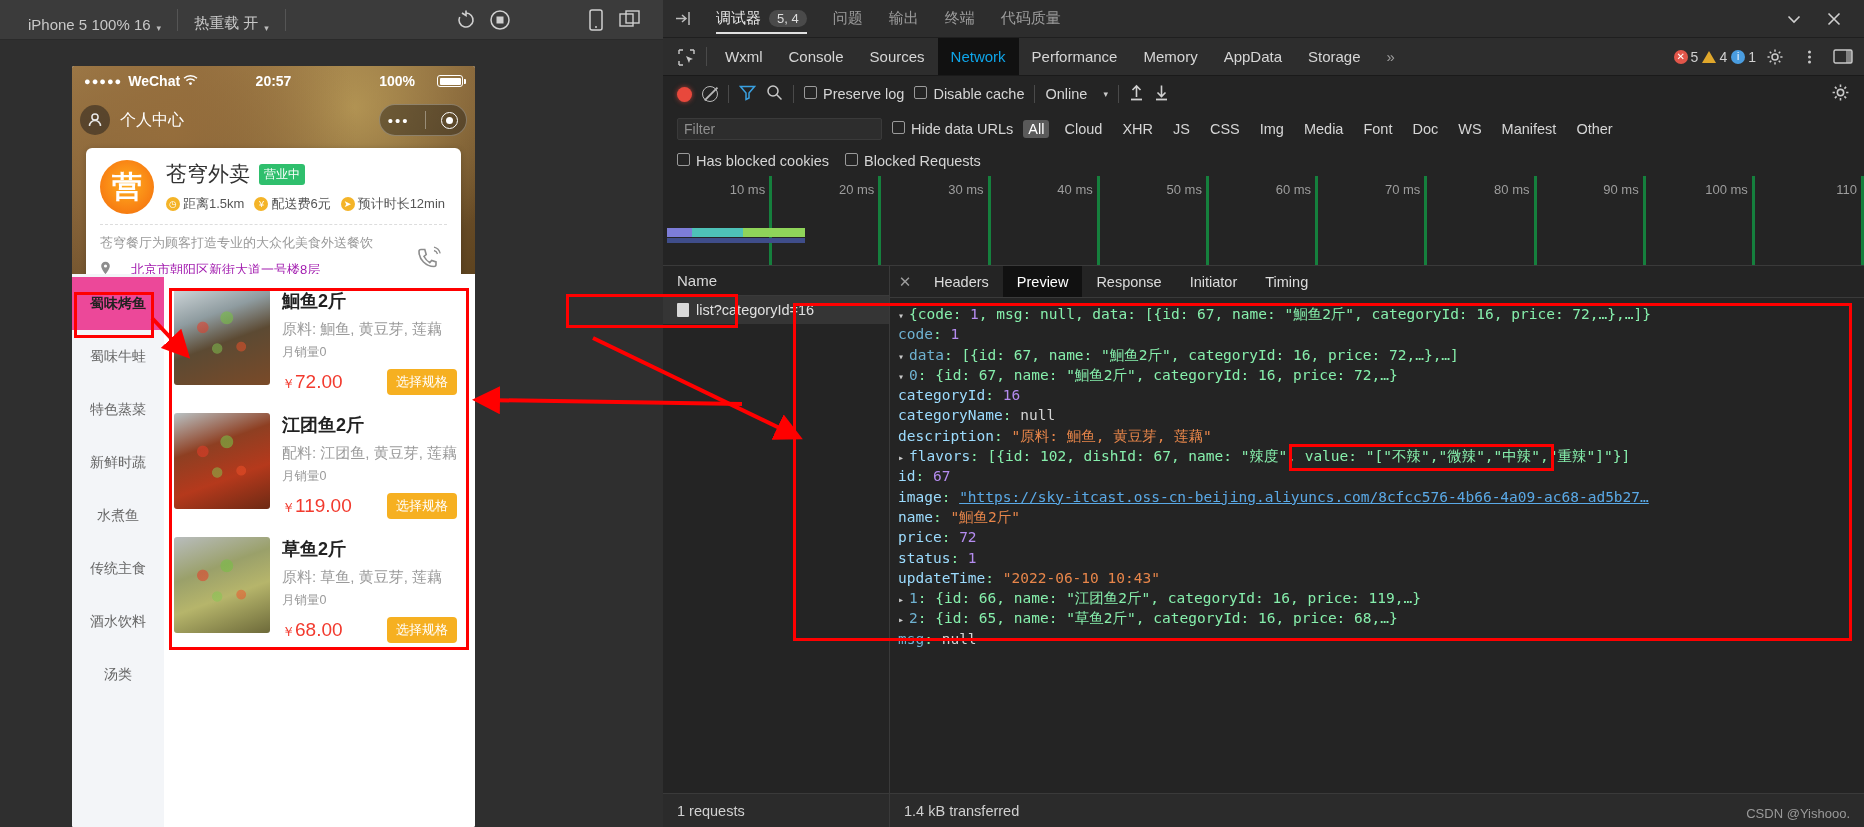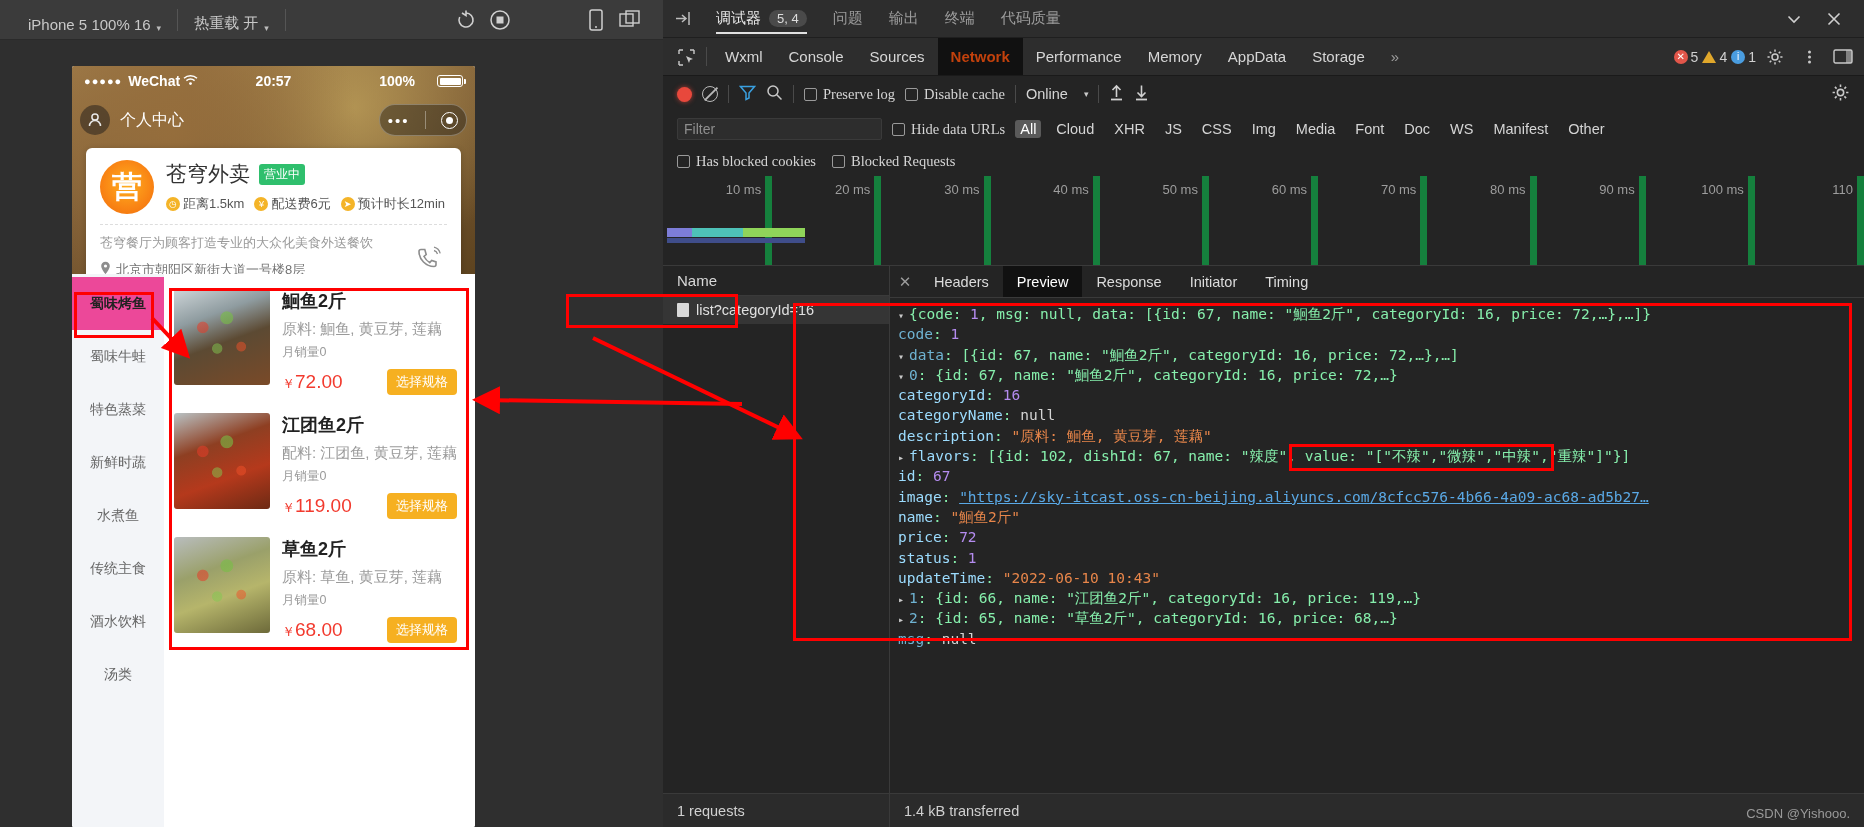--- a/index.html
+++ b/index.html
@@ -79,21 +79,21 @@
   }
   .shop-info { flex: 1; min-width: 0; }
   .shop-title-row { display: flex; align-items: center; gap: 9px; }
   .shop-name { font-size: 21px; color: #333; font-weight: 500; }
   .badge-open { background: #2fbf6d; color: #fff; font-size: 12px; border-radius: 3px; padding: 2px 5px; }
   .shop-metrics { margin-top: 7px; display: flex; align-items: center; gap: 10px; font-size: 13px; color: #555; white-space: nowrap;}
   .metric { display: flex; align-items: center; gap: 3px; }
   .mdot { width: 14px; height: 14px; border-radius: 50%; background: #f4b428; display: flex; align-items: center; justify-content: center; color: #fff; font-size: 9px; flex: none;}
   .shop-divider { border-top: 1px dashed #ddd; margin: 10px 0 8px; }
   .shop-desc { font-size: 13px; color: #9a9a9a; line-height: 1.6; }
-  .shop-addr { font-size: 13px; color: #737373; margin-top: 7px; display: flex; align-items: center; gap: 5px; }
+  .shop-addr { font-size: 13px; color: #a21caf; margin-top: 7px; display: flex; align-items: center; gap: 20px; }
   .phone-callbtn { position: absolute; right: 20px; bottom: 14px; color: #8d8d8d; }
 
   .menu-area { position: absolute; top: 208px; left: 0; right: 0; bottom: 0; display: flex; background: #fff; }
   .cat-col { width: 92px; background: #f3f5f8; flex: none; padding-top: 3px; }
   .cat-item {
     height: 53px; display: flex; align-items: center; justify-content: center;
     font-size: 14px; color: #666;
   }
   .cat-item.active { background: #ec4899; color: #222; font-weight: bold; }
   .dish-col { flex: 1; padding: 7px 0 0 6px; overflow: hidden; }
@@ -145,47 +145,47 @@
   .dt-tab.active { color: #eaeaea; }
   .dt-tab.active::after { content:''; position:absolute; left:13px; right:13px; bottom:4px; height:2px; background:#e0e0e0; }
   .count-pill { background: #4a4a4a; color: #dcdcdc; border-radius: 9px; font-size: 13px; padding: 1px 8px; }
   .dt-right { margin-left: auto; display: flex; align-items: center; }
 
   .dev-tabbar {
     height: 38px; display: flex; align-items: stretch; background: #2d2d2d;
     border-bottom: 1px solid #1a1a1a; flex: none;
   }
   .ptab { padding: 0 13px; display: flex; align-items: center; color: #d6d6d6; font-size: 15px; }
-  .ptab.sel { background: #111; color: #c2410c; font-weight: bold; }
+  .ptab.sel { background: #111; color: #0ea5e9; }
   .vsep { width: 1px; background: #4a4a4a; margin: 9px 5px; }
   .errs { margin-left: auto; display: flex; align-items: center; gap: 4px; padding-right: 6px; font-size: 14px; color: #d0d0d0; }
   .ebadge { display: flex; align-items: center; gap: 3px; }
   .circ-x { width: 14px; height: 14px; border-radius: 50%; background: #e2564a; color: #fff; font-size: 10px; display: flex; align-items: center; justify-content: center; }
   .tri-w { width:0;height:0;border-left:7px solid transparent;border-right:7px solid transparent;border-bottom:12px solid #e0a72b; position:relative;}
   .circ-i { width: 14px; height: 14px; border-radius: 50%; background: #4a9de0; color: #fff; font-size: 10px; display: flex; align-items: center; justify-content: center; }
   .ticon { width: 30px; height: 38px; display: flex; align-items: center; justify-content: center; color: #c9c9c9; }
 
   .net-toolbar { height: 36px; display: flex; align-items: center; gap: 10px; padding: 0 14px; background: #242424; color: #d5d5d5; font-size: 14.5px; flex: none; }
   .rec-dot { width: 15px; height: 15px; border-radius: 50%; background: #e8483c; box-shadow: 0 0 5px rgba(232,72,60,.7); }
   .ban { width: 16px; height: 16px; border-radius: 50%; border: 1.8px solid #b9b9b9; position: relative; }
   .ban::after { content:''; position: absolute; left: -1px; top: 5.5px; width: 18px; height: 1.8px; background: #b9b9b9; transform: rotate(-45deg); }
   .cbx { width: 13px; height: 13px; border: 1.5px solid #9a9a9a; border-radius: 2px; display: inline-block; vertical-align: -2px; }
-  .chk-label { display: flex; align-items: center; gap: 6px; font-family: Liberation Serif, serif; }
+  .chk-label { display: flex; align-items: flex-start; gap: 6px; }
   .tsep { width: 1px; height: 18px; background: #4a4a4a; }
   .net-toolbar .arrow-up, .net-toolbar .arrow-dn { color: #d0d0d0; font-size: 15px; }
 
   .filter-row { height: 34px; display: flex; align-items: center; gap: 10px; padding: 0 14px; background: #242424; color: #d5d5d5; font-size: 14.5px; flex: none; }
   .filter-input { width: 205px; height: 22px; background: #2d2d2d; border: 1px solid #3a3a3a; border-radius: 2px; color: #8e8e8e; font-size: 14px; padding: 0 6px; display: flex; align-items: center; }
   .ftype { padding: 1px 5px; border-radius: 3px; }
   .ftype.on { background: #5a5a5a; color: #fff; }
   .row2 { height: 30px; display: flex; align-items: center; gap: 16px; padding: 0 14px; background: #242424; color: #d5d5d5; font-size: 14.5px; flex: none; }
 
   .timeline { height: 90px; background: #242424; position: relative; border-bottom: 1px solid #3a3a3a; flex: none; }
   .tl-ticks { position: absolute; inset: 0; display: flex; }
-  .tl-cell { flex: 1; border-right: 7px solid #15803d; position: relative; }
+  .tl-cell { flex: 1; border-right: 3px solid #15803d; position: relative; }
   .tl-cell span { position: absolute; right: 4px; top: 6px; font-size: 13px; color: #9d9d9d; }
   .tl-bar { position: absolute; left: 4px; top: 52px; width: 138px; height: 9px; background: linear-gradient(90deg,#7d7dd8 0 18%, #4ec2b8 18% 55%, #8fd45a 55% 100%); }
   .tl-bar2 { position: absolute; left: 4px; top: 62px; width: 138px; height: 5px; background: #3f4d8a; }
 
   .net-body { flex: 1; display: flex; min-height: 0; }
   .names-col { width: 227px; flex: none; border-right: 1px solid #3a3a3a; display: flex; flex-direction: column; }
   .names-head { height: 30px; display: flex; align-items: center; padding: 0 14px; color: #d8d8d8; font-size: 15px; border-bottom: 1px solid #3a3a3a; }
   .names-list { flex: 1; overflow: hidden; }
   .name-item { height: 28px; display: flex; align-items: center; gap: 7px; padding: 0 14px; background: #353535; color: #e0e0e0; font-size: 14.5px; }
   .doc-ico { width: 12px; height: 14px; background: #d8d8d8; border-radius: 1px; flex: none; }

